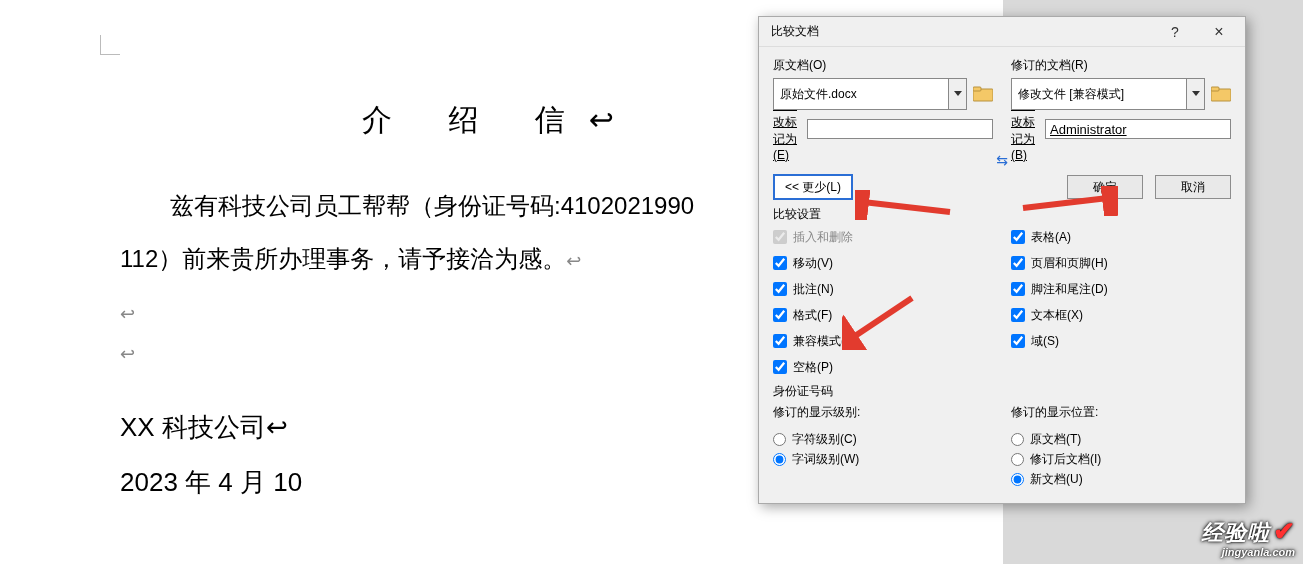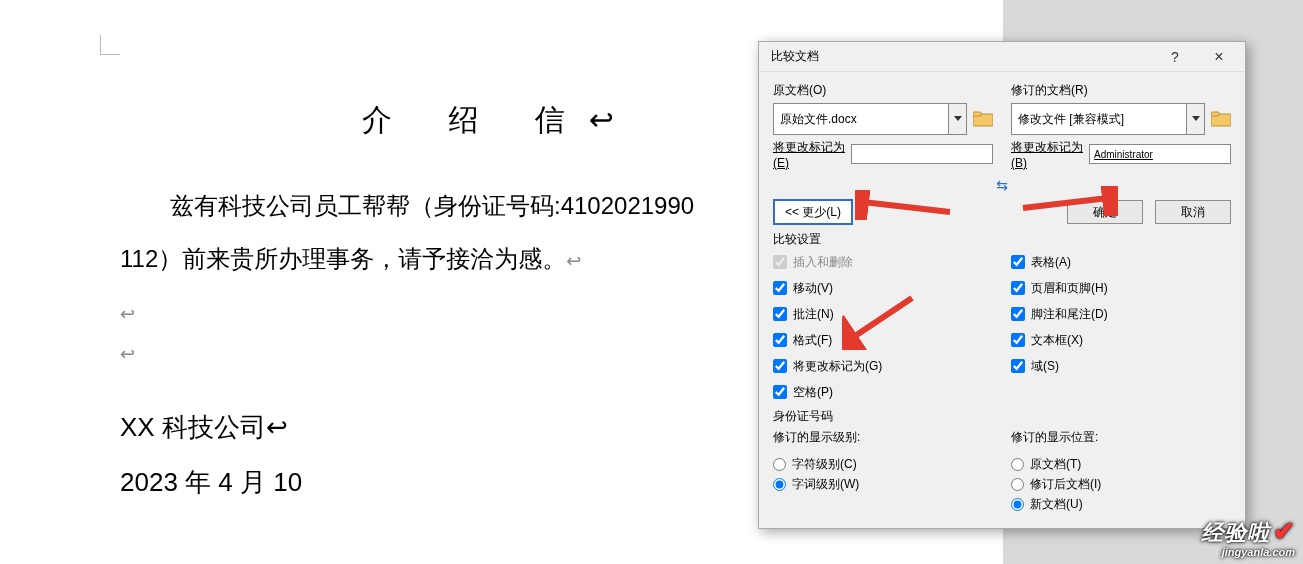--- a/index.html
+++ b/index.html
@@ -58,21 +58,21 @@
     left: 120px;
     width: 640px;
     font-size: 26px;
     line-height: 2.1;
     color: #000;
     text-align: left;
   }
   
   .dialog {
     position: absolute;
-    top: 41px;
+    top: 16px;
     left: 758px;
     width: 488px;
     background: #f0f0f0;
     border: 1px solid #aaa;
     box-shadow: 3px 3px 12px rgba(0,0,0,0.35);
     z-index: 10;
     font-size: 12px;
     color: #000;
   }
   .titlebar {
@@ -142,21 +142,21 @@
     margin-bottom: 6px;
     height: 22px;
     text-decoration: underline;
   }
   .textbox {
     flex: 1;
     height: 20px;
     border: 1px solid #888;
     background: #fff;
     padding: 0 4px;
-    font-size: 10px;
+    font-size: 13px;
   }
   .swap-icon {
     display: flex;
     justify-content: center;
     margin: 2px 0 6px 0;
     color: #2a6ed5;
     font-size: 14px;
   }
   .button-row {
     display: flex;
@@ -378,21 +378,21 @@
           <label class="chk">
             <input type="checkbox" checked="" style="">
             <span>批注(N)</span>
           </label>
           <label class="chk">
             <input type="checkbox" checked="" style="">
             <span>格式(F)</span>
           </label>
           <label class="chk">
             <input type="checkbox" checked="" style="">
-            <span>将更改标记为(G)</span>
+            <span>兼容模式(G)</span>
           </label>
           <label class="chk">
             <input type="checkbox" checked="" style="">
             <span>空格(P)</span>
           </label>
         </div>
       <div class="settings-col" id="settings-right">
           <label class="chk">
             <input type="checkbox" checked="" style="">
             <span>表格(A)</span>

